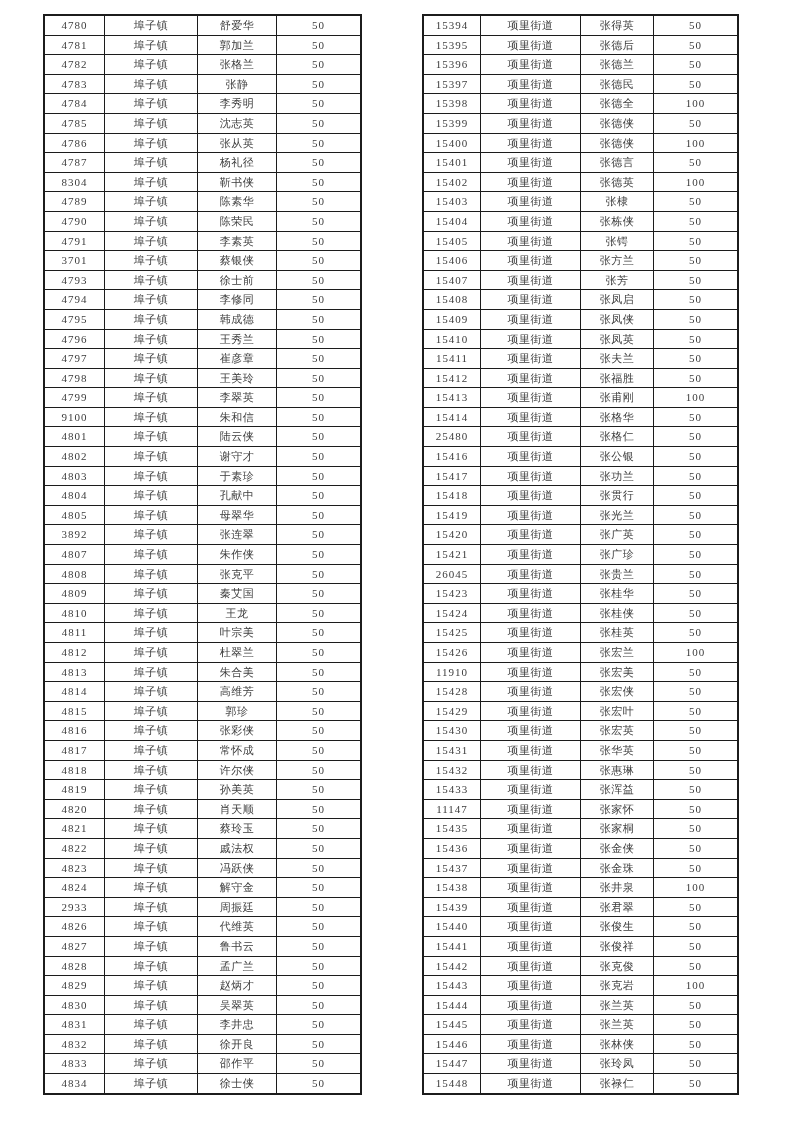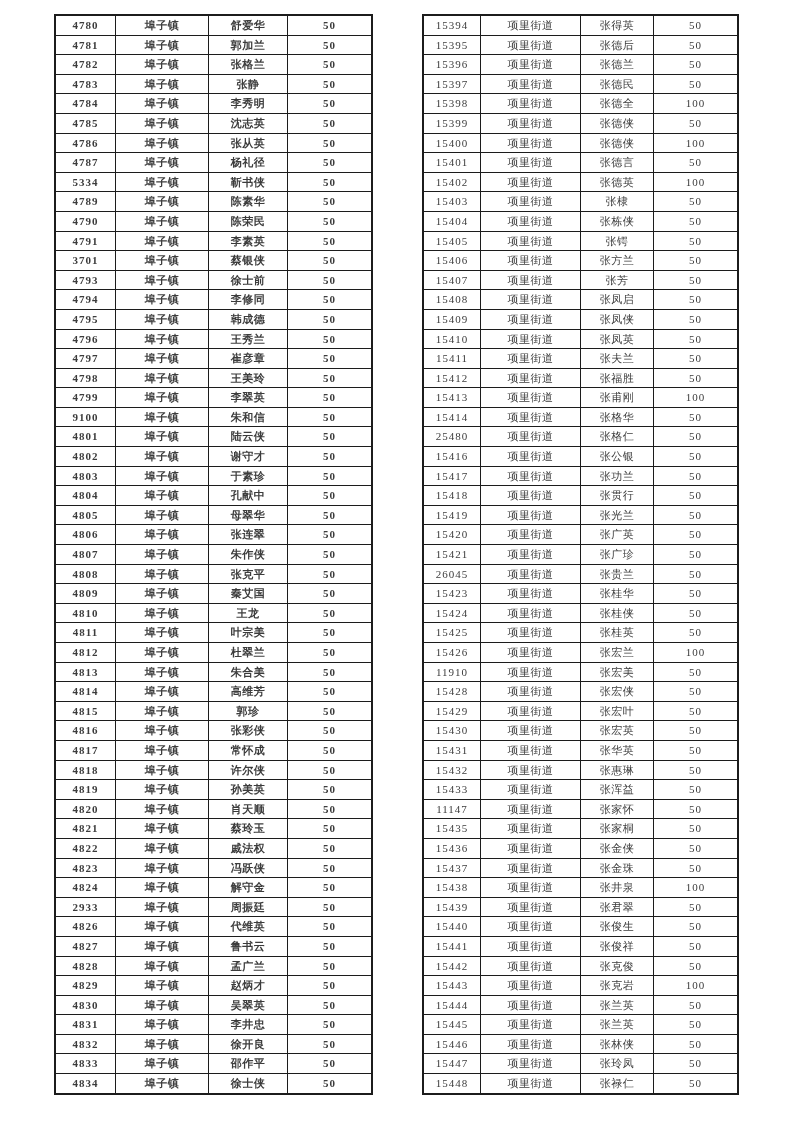--- a/index.html
+++ b/index.html
@@ -20,24 +20,23 @@
   .roster-table {
     position: absolute;
     top: 14px;
     display: grid;
     gap: 1px;
     background: #1c1c1c;          
     border: 2px solid #1c1c1c;
     grid-auto-rows: 18.6px;
   }
   .roster-table.left {
-    left: 54px;
+    left: 43px;
     width: 315px;
     grid-template-columns: 59px 92px 78px 83px;
-    font-weight: bold;
   }
   .roster-table.right {
     left: 422px;
     width: 313px;
     grid-template-columns: 56px 99px 72px 83px;
   }
   .cell {
     background: #ffffff;
     color: #3c3c3c;
     font-size: 11px;
@@ -79,21 +78,21 @@
       <div class="cell">沈志英</div>
       <div class="cell num">50</div>
       <div class="cell num">4786</div>
       <div class="cell">埠子镇</div>
       <div class="cell">张从英</div>
       <div class="cell num">50</div>
       <div class="cell num">4787</div>
       <div class="cell">埠子镇</div>
       <div class="cell">杨礼径</div>
       <div class="cell num">50</div>
-      <div class="cell num">5334</div>
+      <div class="cell num">8304</div>
       <div class="cell">埠子镇</div>
       <div class="cell">靳书侠</div>
       <div class="cell num">50</div>
       <div class="cell num">4789</div>
       <div class="cell">埠子镇</div>
       <div class="cell">陈素华</div>
       <div class="cell num">50</div>
       <div class="cell num">4790</div>
       <div class="cell">埠子镇</div>
       <div class="cell">陈荣民</div>
@@ -151,21 +150,21 @@
       <div class="cell">于素珍</div>
       <div class="cell num">50</div>
       <div class="cell num">4804</div>
       <div class="cell">埠子镇</div>
       <div class="cell">孔献中</div>
       <div class="cell num">50</div>
       <div class="cell num">4805</div>
       <div class="cell">埠子镇</div>
       <div class="cell">母翠华</div>
       <div class="cell num">50</div>
-      <div class="cell num">4806</div>
+      <div class="cell num">3892</div>
       <div class="cell">埠子镇</div>
       <div class="cell">张连翠</div>
       <div class="cell num">50</div>
       <div class="cell num">4807</div>
       <div class="cell">埠子镇</div>
       <div class="cell">朱作侠</div>
       <div class="cell num">50</div>
       <div class="cell num">4808</div>
       <div class="cell">埠子镇</div>
       <div class="cell">张克平</div>

